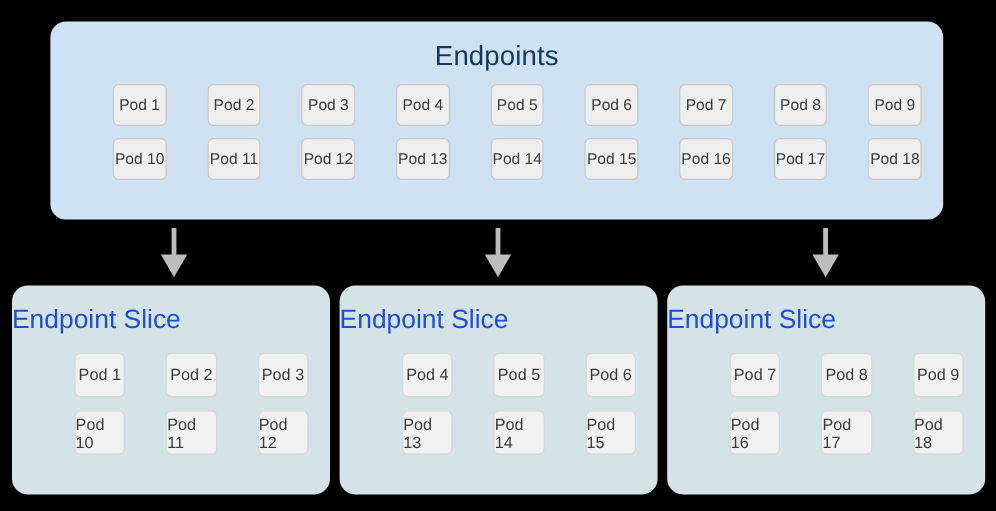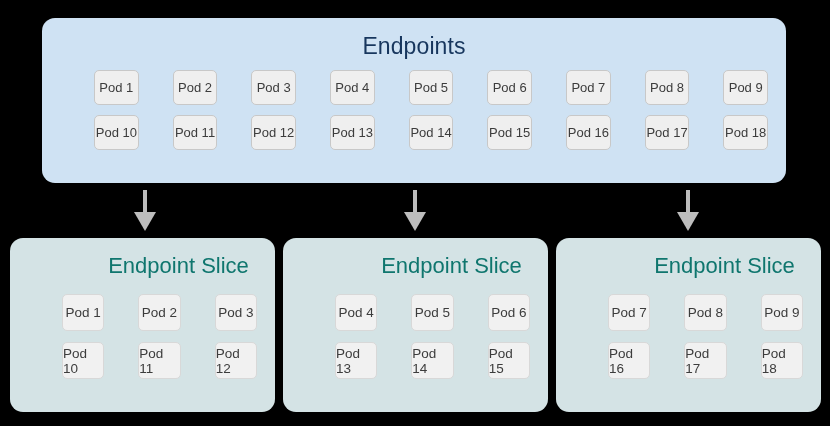--- a/index.html
+++ b/index.html
@@ -108,25 +108,23 @@
     height: 174px;
     background: #d4e3e5;
     border-radius: 13px;
     box-sizing: border-box;
   }
   .slice-title {
     position: absolute;
     left: 0;
     top: 14px;
     width: 100%;
-    text-align: center;
     font-size: 22px;
-    color: #0f766e;
+    color: #1d4ed8;
     line-height: 27px;
-    padding-left: 36px;
   }
   .slice-rows {
     position: absolute;
     left: 18px;
     top: 56px;
     width: 229px;
   }
   .sl-row {
     display: flex;
     justify-content: space-between;

